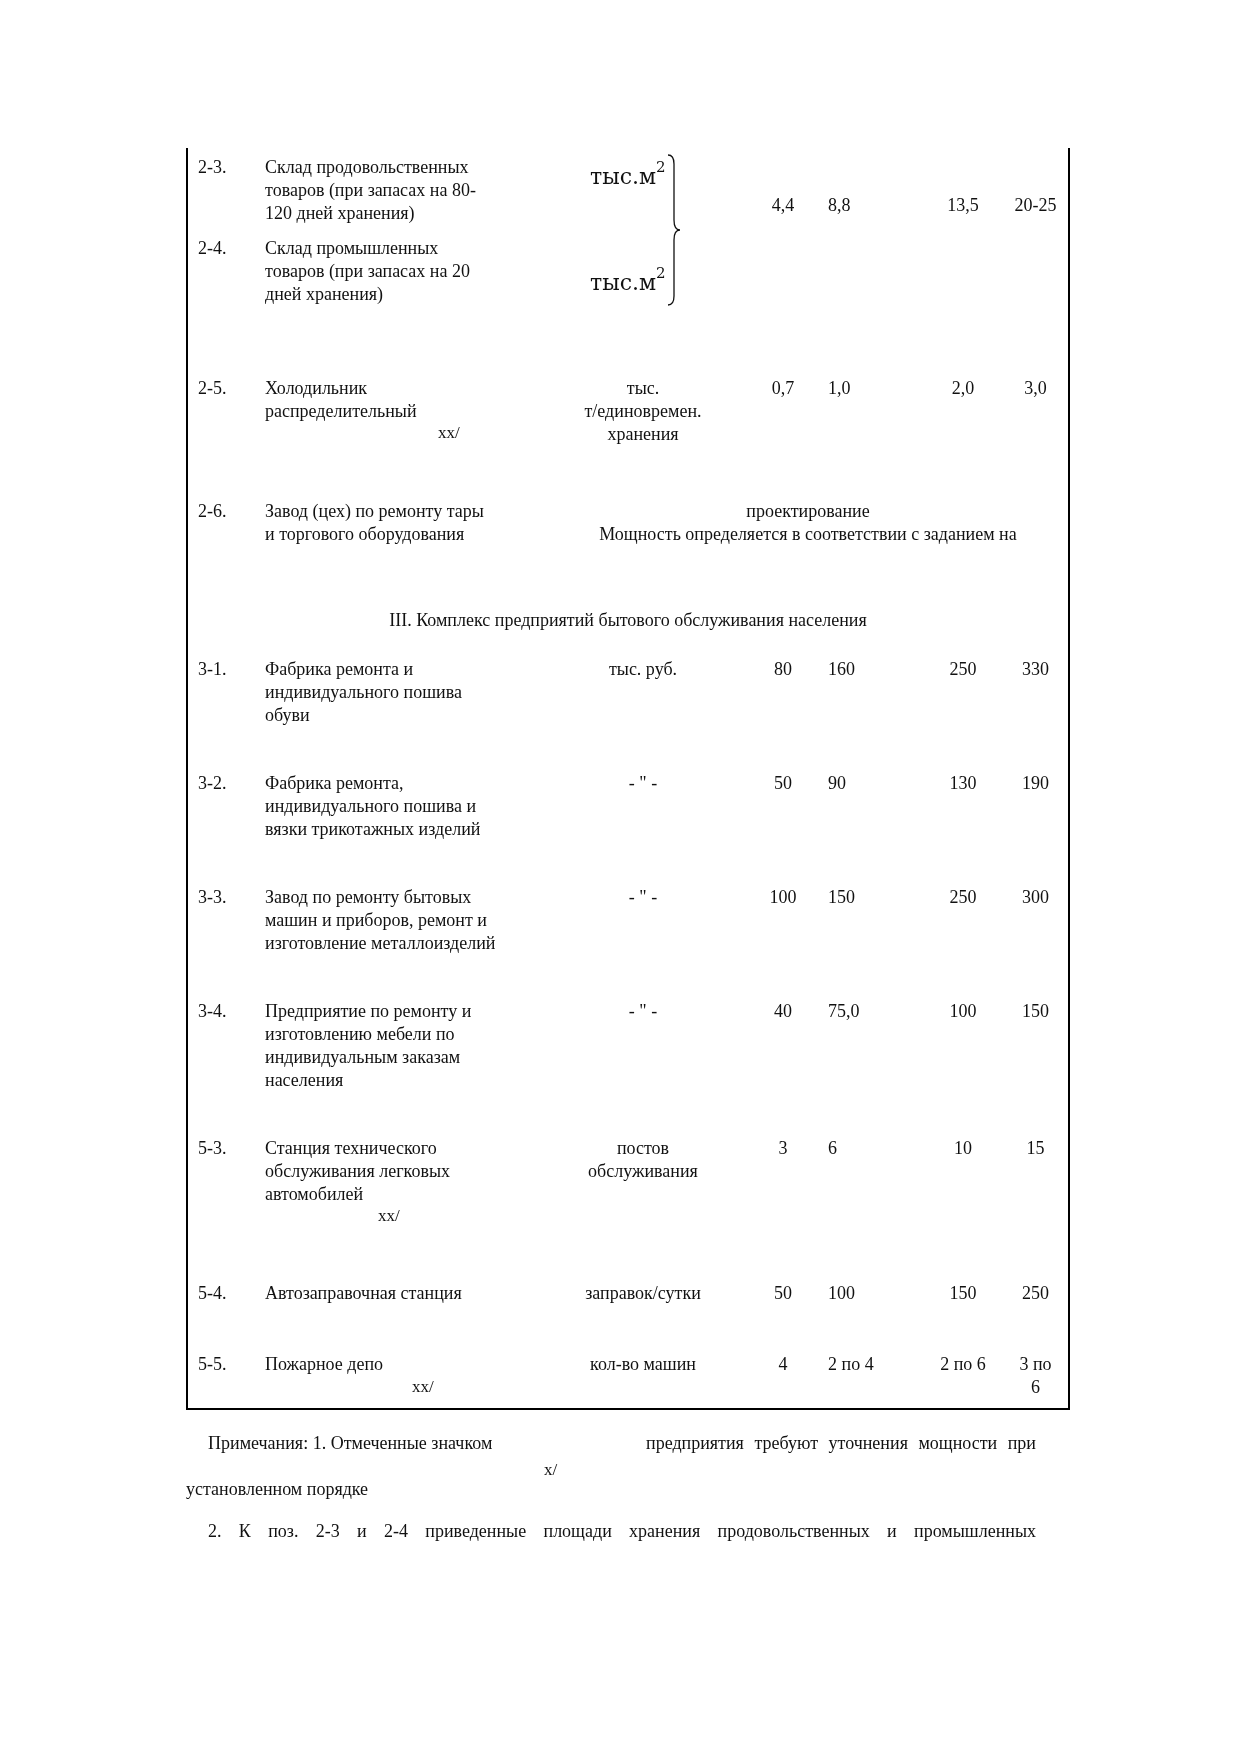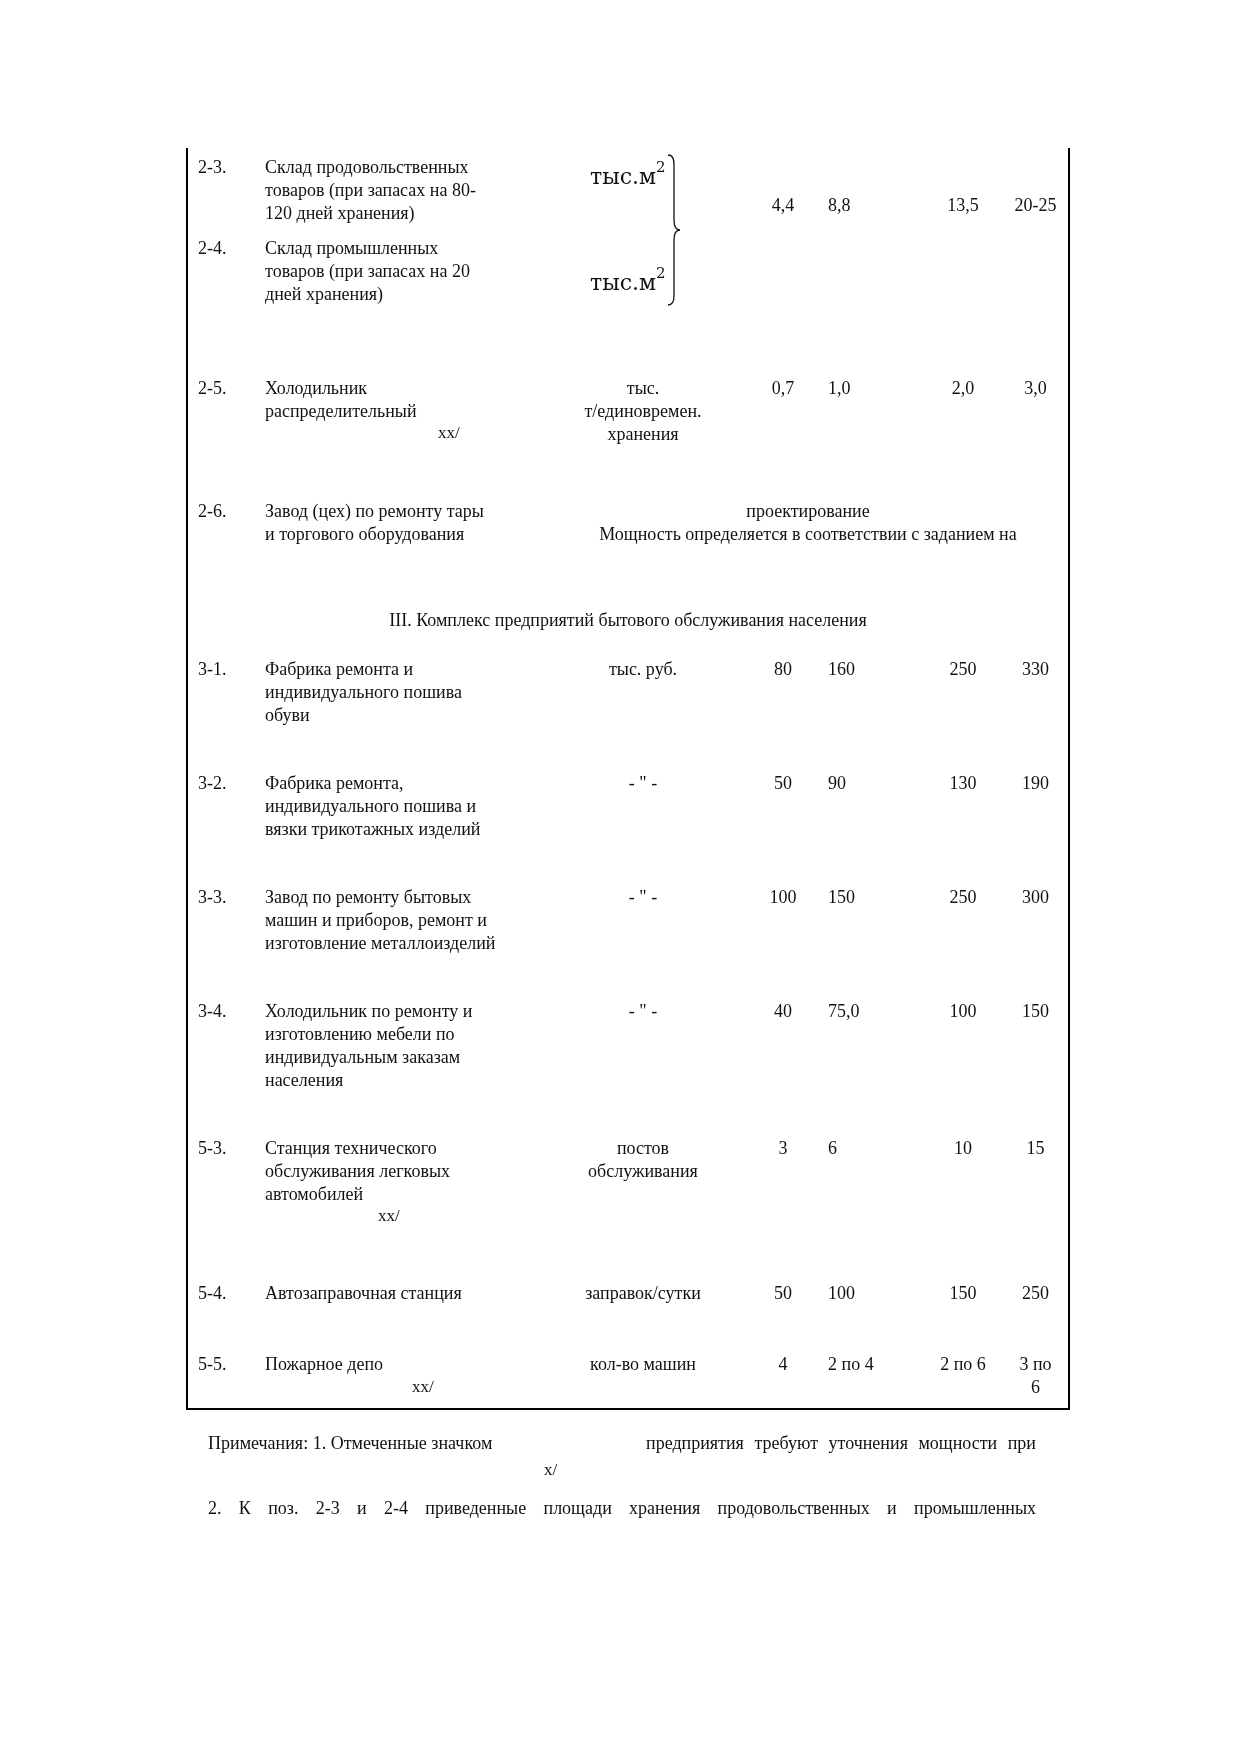--- a/index.html
+++ b/index.html
@@ -147,21 +147,21 @@
       <div class="cell c-unit">- " -</div>
       <div class="cell c-v1">100</div>
       <div class="cell c-v2">150</div>
       <div class="cell c-v3">250</div>
       <div class="cell c-v4">300</div>
     </div>
 
     <div class="row" style="top:852px;">
       <div class="cell c-num">3-4.</div>
       <div class="cell c-name">
-        <div>Холодильник по ремонту и</div>
+        <div>Предприятие по ремонту и</div>
         <div>изготовлению мебели по</div>
         <div>индивидуальным заказам</div>
         <div>населения</div>
       </div>
       <div class="cell c-unit">- " -</div>
       <div class="cell c-v1">40</div>
       <div class="cell c-v2">75,0</div>
       <div class="cell c-v3">100</div>
       <div class="cell c-v4">150</div>
     </div>
@@ -209,16 +209,17 @@
     </div>
   </div>
   <div class="bottom-line"></div>
 
   <div class="notes" style="top:1432px;">
     <div style="position:relative; height:46px;">
       <span style="position:absolute; left:22px; top:0;">Примечания: 1. Отмеченные значком</span>
       <span style="position:absolute; left:358px; top:26px; font-size:17px;">x/</span>
       <span style="position:absolute; right:10px; top:0; word-spacing:6px;">предприятия требуют уточнения мощности при</span>
     </div>
+    <div style="width:850px;">установленном порядке</div>
     <div class="note-line" style="margin-top:19px; margin-left:22px; width:828px;">2. К поз. 2-3 и 2-4 приведенные площади хранения продовольственных и промышленных</div>
   </div>
 
 </div>
 
 </body></html>

